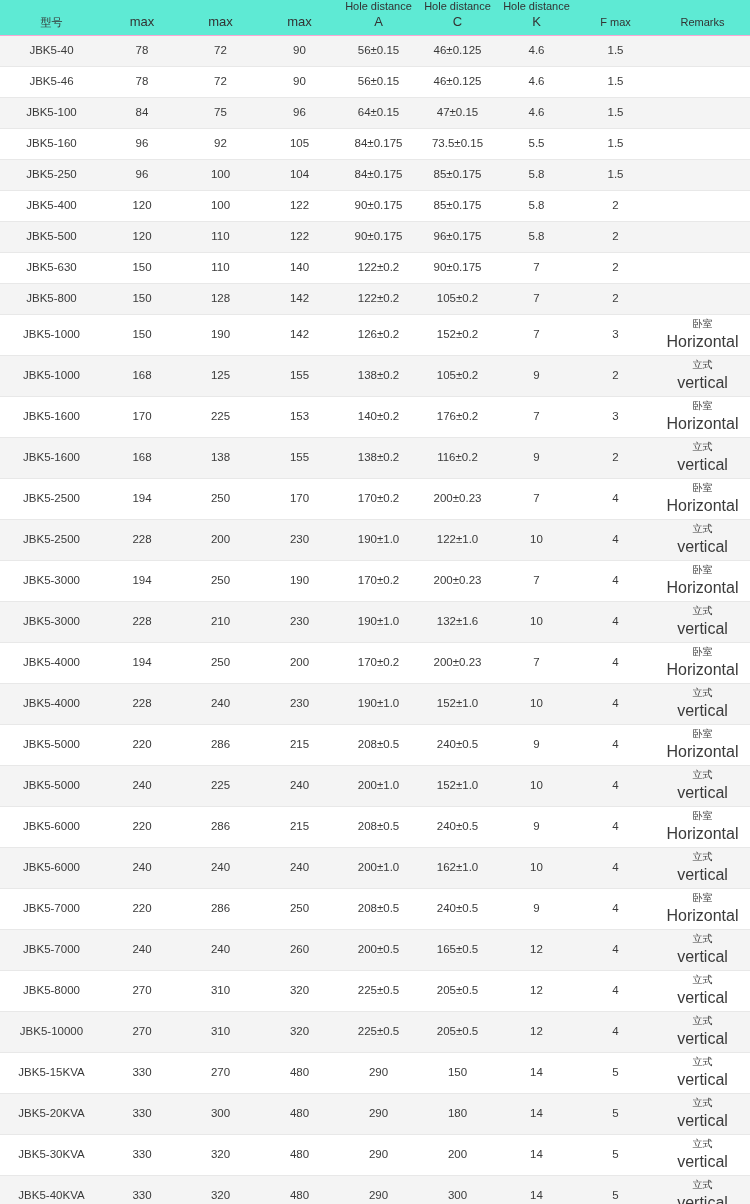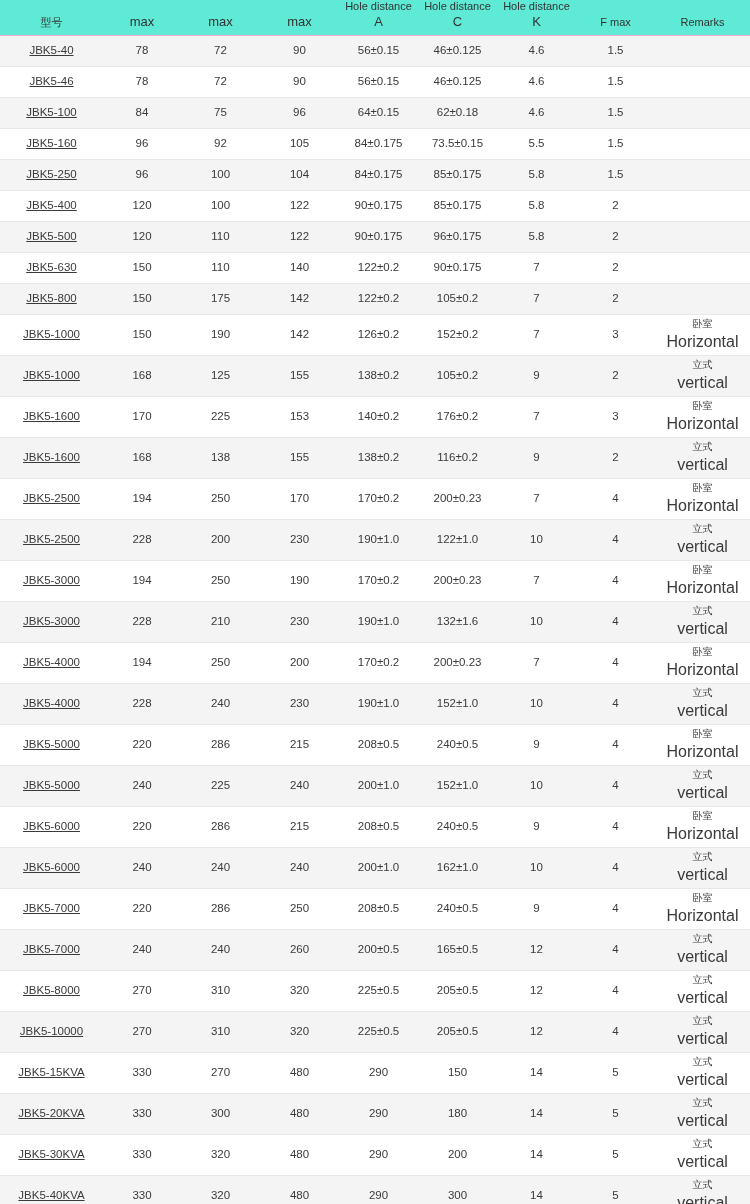--- a/index.html
+++ b/index.html
@@ -65,21 +65,20 @@
     background: #f4f4f4;
   }
   .spec-table tbody tr.odd td {
     background: #ffffff;
   }
   .spec-table tbody tr.tall td {
     height: 40px;
   }
   .cell-model {
     text-align: center;
-    text-decoration: underline;
   }
   .remark-zh {
     display: block;
     font-size: 10px;
   }
   .remark-en {
     display: block;
     font-size: 16px;
   }
 </style>
@@ -154,21 +153,21 @@
         <td>4.6</td>
         <td>1.5</td>
         <td></td>
       </tr>
       <tr class="even">
         <td class="cell-model">JBK5-100</td>
         <td>84</td>
         <td>75</td>
         <td>96</td>
         <td>64±0.15</td>
-        <td>62±0.18</td>
+        <td>47±0.15</td>
         <td>4.6</td>
         <td>1.5</td>
         <td></td>
       </tr>
       <tr class="odd">
         <td class="cell-model">JBK5-160</td>
         <td>96</td>
         <td>92</td>
         <td>105</td>
         <td>84±0.175</td>
@@ -217,21 +216,21 @@
         <td>140</td>
         <td>122±0.2</td>
         <td>90±0.175</td>
         <td>7</td>
         <td>2</td>
         <td></td>
       </tr>
       <tr class="even">
         <td class="cell-model">JBK5-800</td>
         <td>150</td>
-        <td>175</td>
+        <td>128</td>
         <td>142</td>
         <td>122±0.2</td>
         <td>105±0.2</td>
         <td>7</td>
         <td>2</td>
         <td></td>
       </tr>
       <tr class="odd tall">
         <td class="cell-model">JBK5-1000</td>
         <td>150</td>

